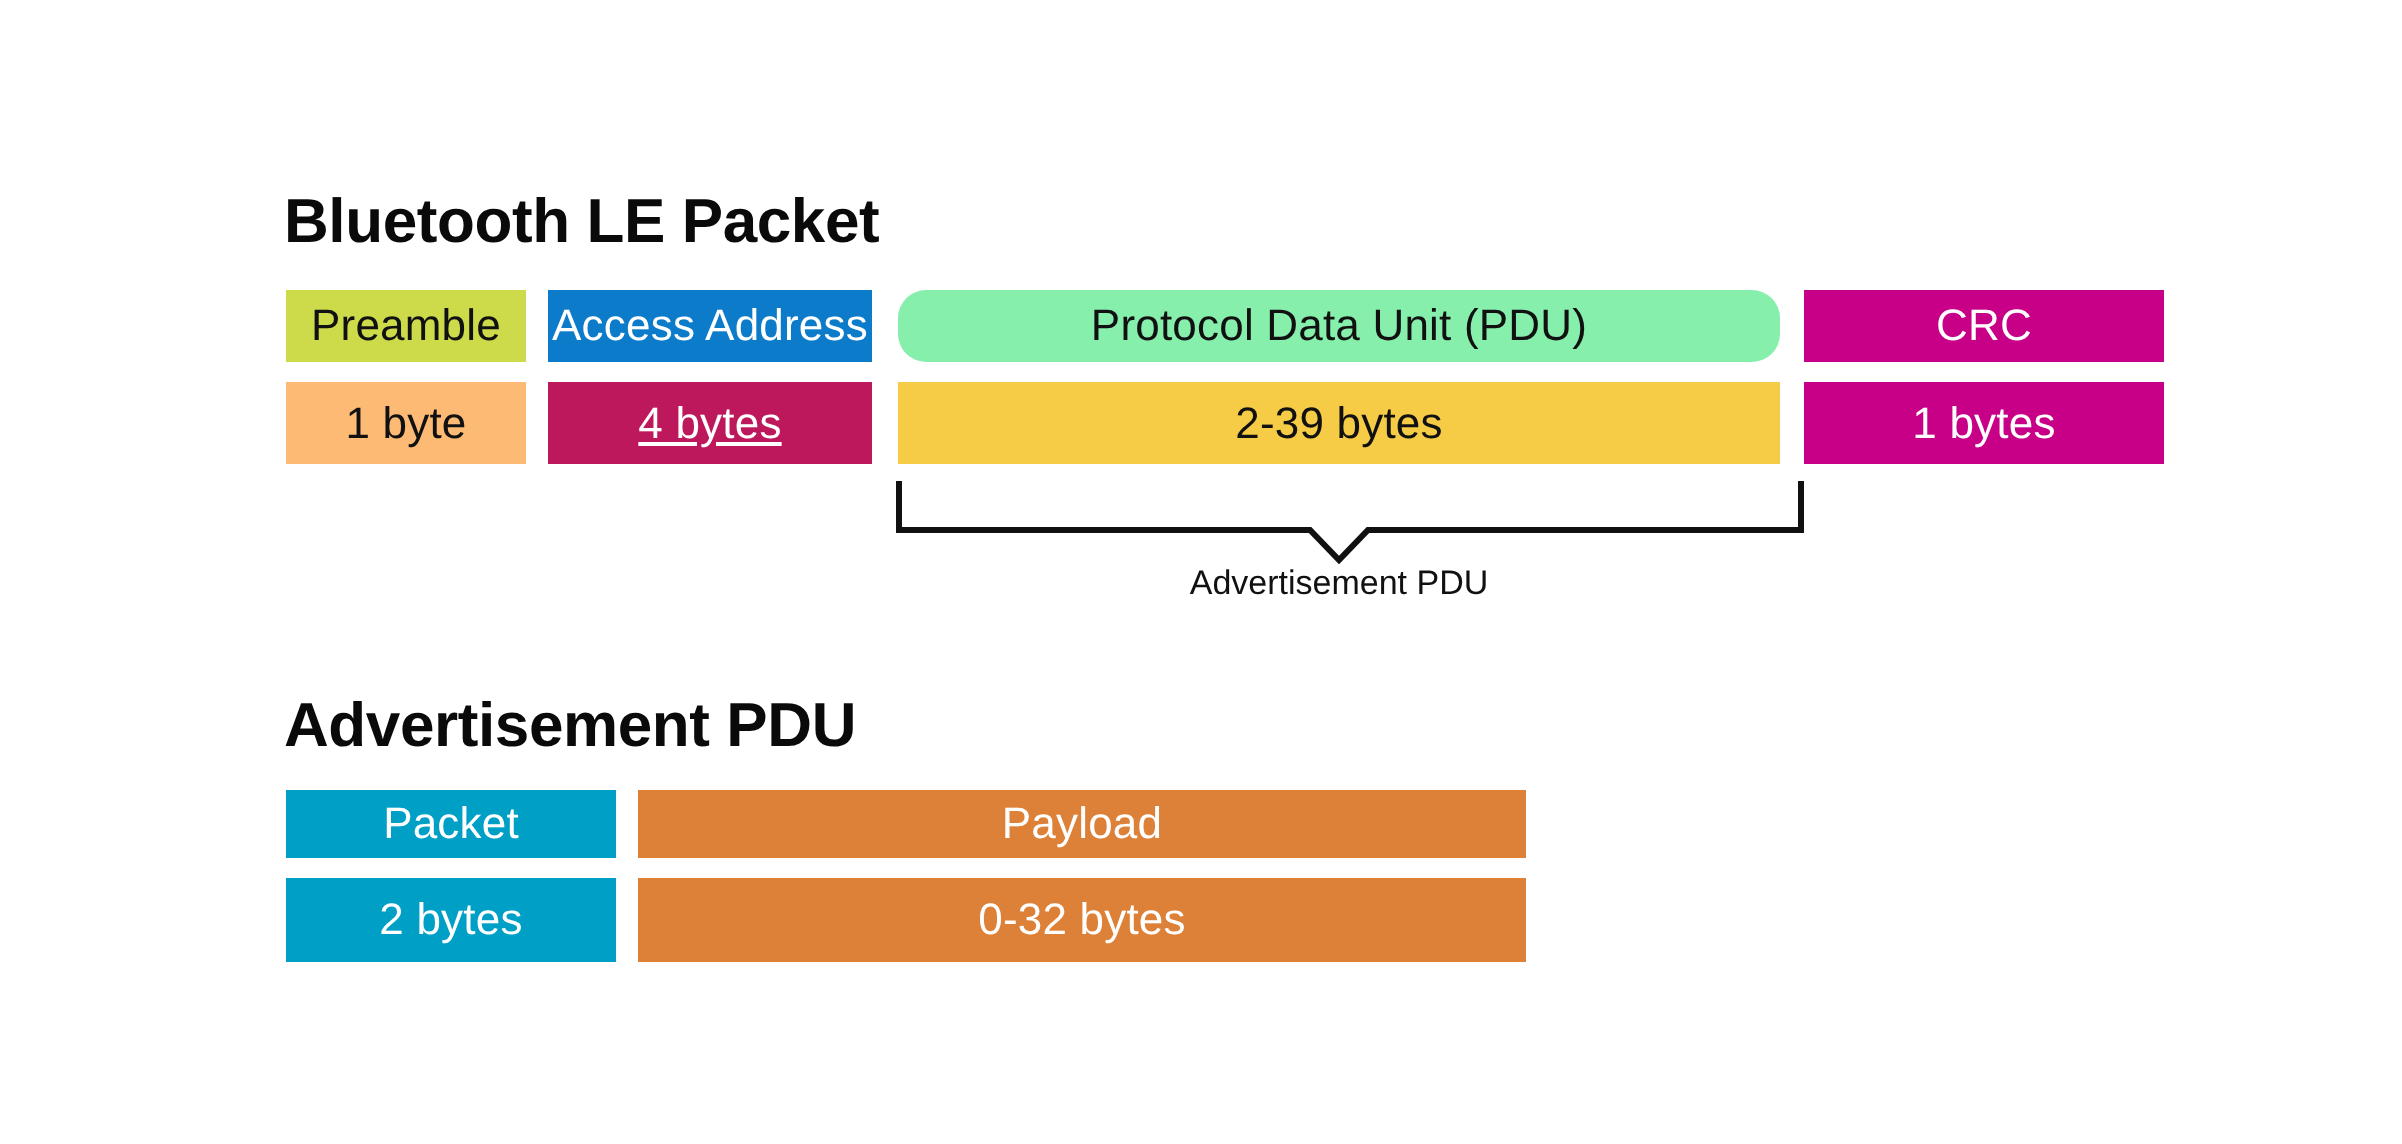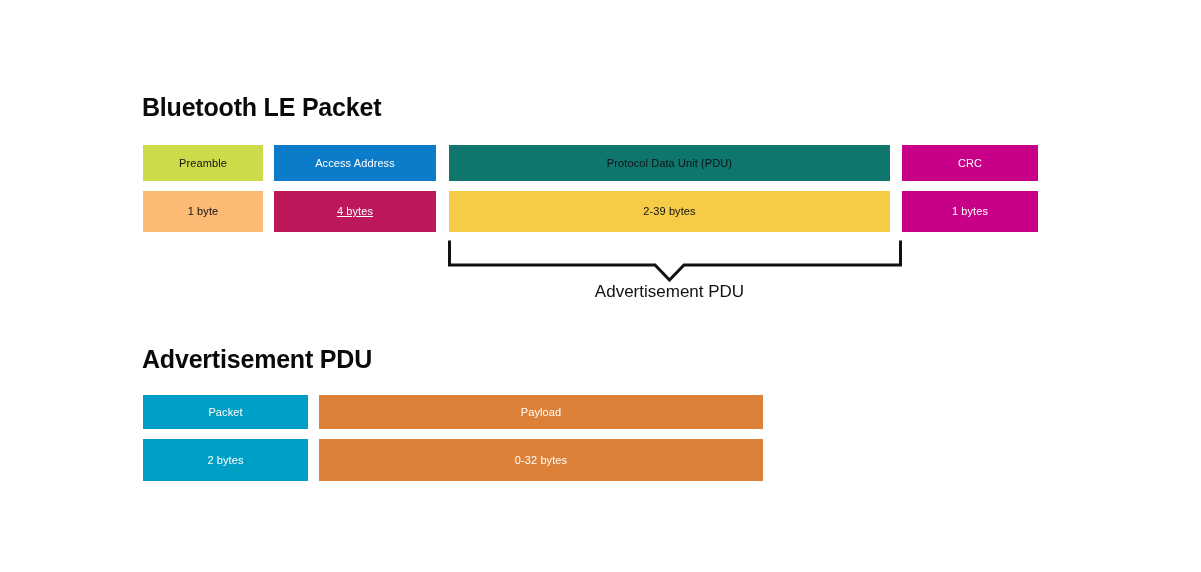--- a/index.html
+++ b/index.html
@@ -18,53 +18,53 @@
   .canvas {
     position: absolute;
     left: 0;
     top: 0;
     width: 1201px;
     height: 572px;
   }
   .section-title {
     position: absolute;
     font-family: "Liberation Sans", sans-serif;
-    font-size: 25px;
+    font-size: 31px;
     font-weight: bold;
     letter-spacing: -0.2px;
     color: #0a0a0a;
     white-space: nowrap;
   }
   #title-packet { left: 142px; top: 93px; }
   #title-adv    { left: 142px; top: 345px; }
 
   .field {
     position: absolute;
     display: flex;
     align-items: center;
     justify-content: center;
     box-sizing: border-box;
     font-family: "Liberation Sans", sans-serif;
-    font-size: 11px;
+    font-size: 22px;
     font-weight: normal;
     line-height: 1;
     white-space: nowrap;
     letter-spacing: 0.1px;
   }
   .field.dark  { color: #111111; }
   .field.light { color: #ffffff; }
 
   
   .row-label { height: 36px; top: 145px; }
   .row-size  { height: 41px; top: 191px; }
 
   .col-preamble { left: 143px;  width: 120px; }
   .col-access   { left: 274px;  width: 162px; }
   .col-pdu      { left: 449px;  width: 441px; }
-  .col-crc      { left: 902px;  width: 136px; }
+  .col-crc      { left: 902px;  width: 180px; }
 
   
   .row2-label { height: 34px; top: 395px; }
   .row2-size  { height: 42px; top: 439px; }
 
   .col-header  { left: 143px; width: 165px; }
   .col-payload { left: 319px; width: 444px; }
 
   
   .bracket {
@@ -90,21 +90,21 @@
 <body>
 
 <div class="canvas">
 
   <div class="section-title" id="title-packet">Bluetooth LE Packet</div>
 
   <div class="field row-label col-preamble dark" style="background:#cddb4b;">Preamble</div>
 
   <div class="field row-label col-access light" style="background:#0c7bc9;">Access Address</div>
 
-  <div class="field row-label col-pdu dark" style="background:#0f766e;">Protocol Data Unit (PDU)</div>
+  <div class="field row-label col-pdu dark" style="background:#86efac;border-radius:14px;">Protocol Data Unit (PDU)</div>
 
   <div class="field row-label col-crc light" style="background:#c80087;">CRC</div>
 
   <div class="field row-size col-preamble dark" style="background:#fdba74;">1 byte</div>
 
   <div class="field row-size col-access light" style="background:#be185d;text-decoration:underline;">4 bytes</div>
 
   <div class="field row-size col-pdu dark" style="background:#f6cb46;">2-39 bytes</div>
 
   <div class="field row-size col-crc light" style="background:#c80087;">1 bytes</div>

